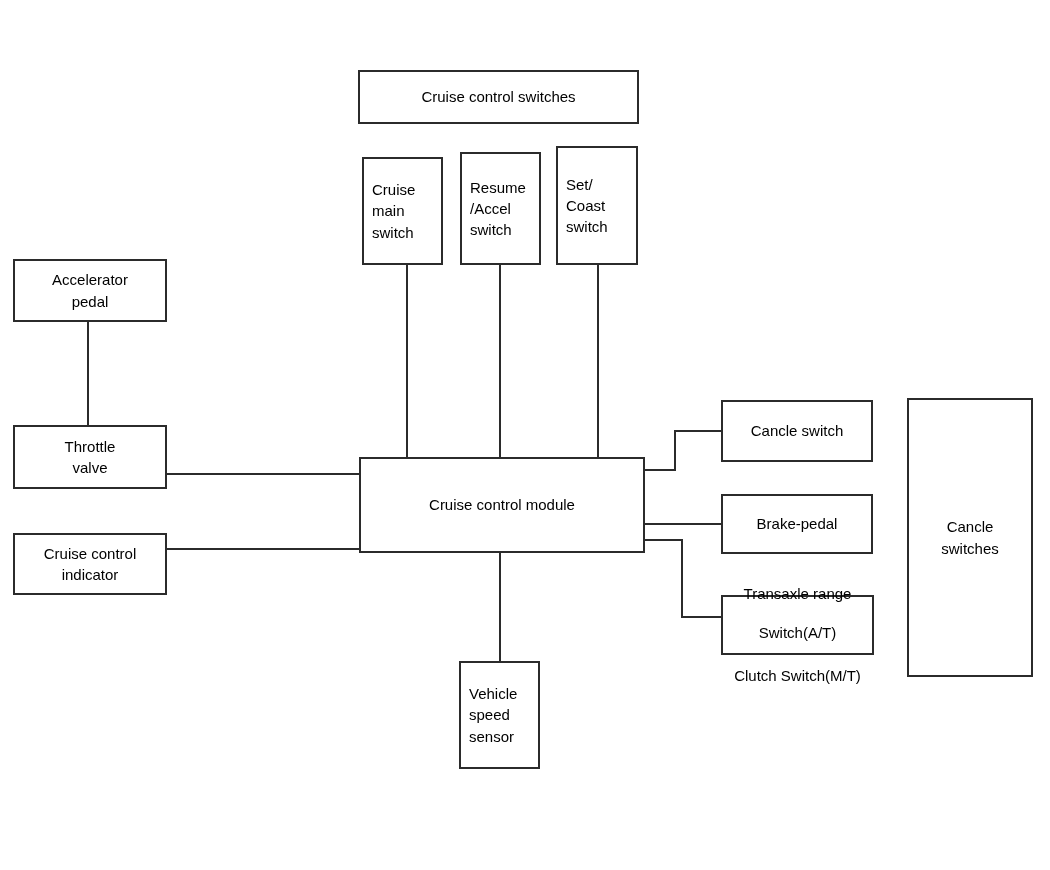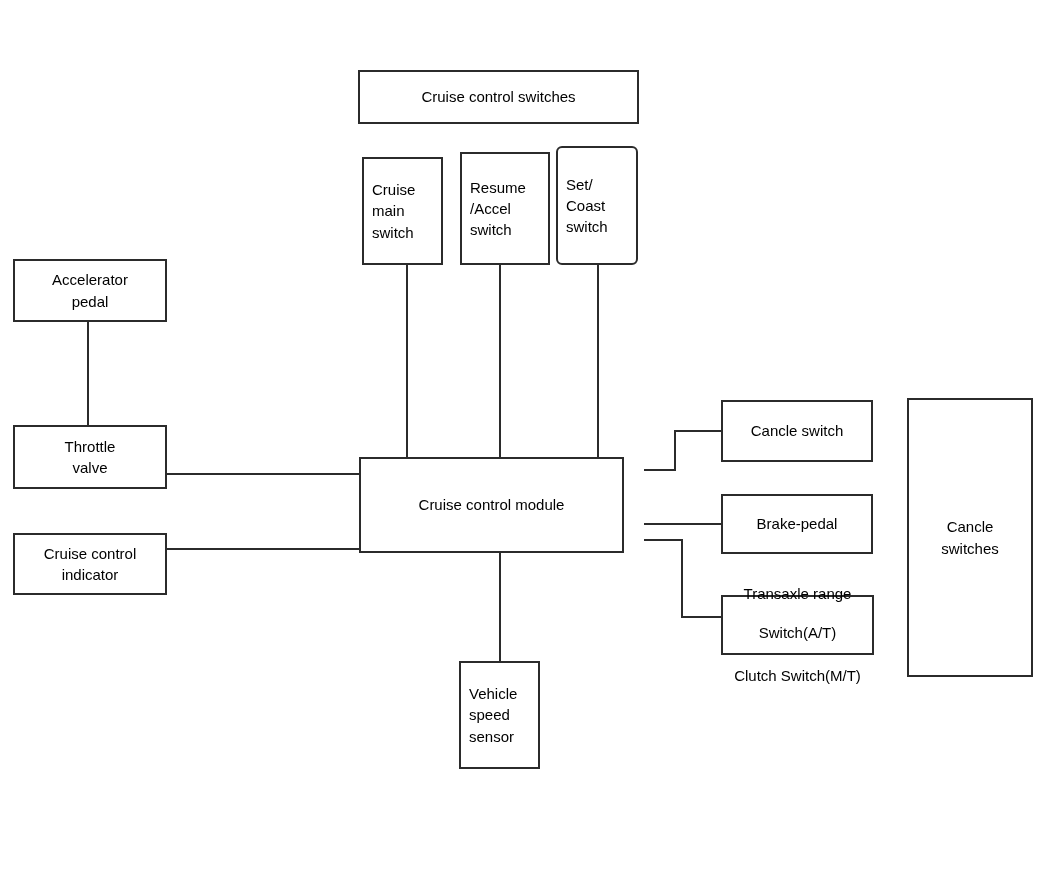--- a/index.html
+++ b/index.html
@@ -42,26 +42,26 @@
     line-height: 1.42;
     white-space: pre-line;
     padding: 0 8px;
   }
   .align-center .label { text-align: center; }
   .align-left   .label { text-align: left; }
 
   
   .n-cruise-control-switches { left: 358px; top: 70px;  width: 281px; height: 54px; }
   .n-cruise-main-switch      { left: 362px; top: 157px; width: 81px;  height: 108px; }
-  .n-resume-accel-switch     { left: 460px; top: 152px; width: 90px;  height: 113px; }
-  .n-set-coast-switch        { left: 556px; top: 146px; width: 82px;  height: 119px; border-radius: 6px; }
+  .n-resume-accel-switch     { left: 460px; top: 152px; width: 81px;  height: 113px; }
+  .n-set-coast-switch        { left: 556px; top: 146px; width: 82px;  height: 119px; }
   .n-accelerator-pedal       { left: 13px;  top: 259px; width: 154px; height: 63px; }
   .n-throttle-valve          { left: 13px;  top: 425px; width: 154px; height: 64px; }
   .n-cruise-control-indicator{ left: 13px;  top: 533px; width: 154px; height: 62px; }
-  .n-cruise-control-module   { left: 359px; top: 457px; width: 265px; height: 96px; }
+  .n-cruise-control-module   { left: 359px; top: 457px; width: 286px; height: 96px; }
   .n-vehicle-speed-sensor    { left: 459px; top: 661px; width: 81px;  height: 108px; }
   .n-cancle-switch           { left: 721px; top: 400px; width: 152px; height: 62px; align-items: center; }
   .n-brake-pedal             { left: 721px; top: 494px; width: 152px; height: 60px; }
   .n-transaxle-clutch-switch { left: 721px; top: 595px; width: 153px; height: 60px; }
   .n-cancle-switches         { left: 907px; top: 398px; width: 126px; height: 279px; }
 
   .n-transaxle-clutch-switch .label { line-height: 1.3; }
   .n-transaxle-clutch-switch .label .gap { display: block; height: 4px; }
 </style>
 </head>

